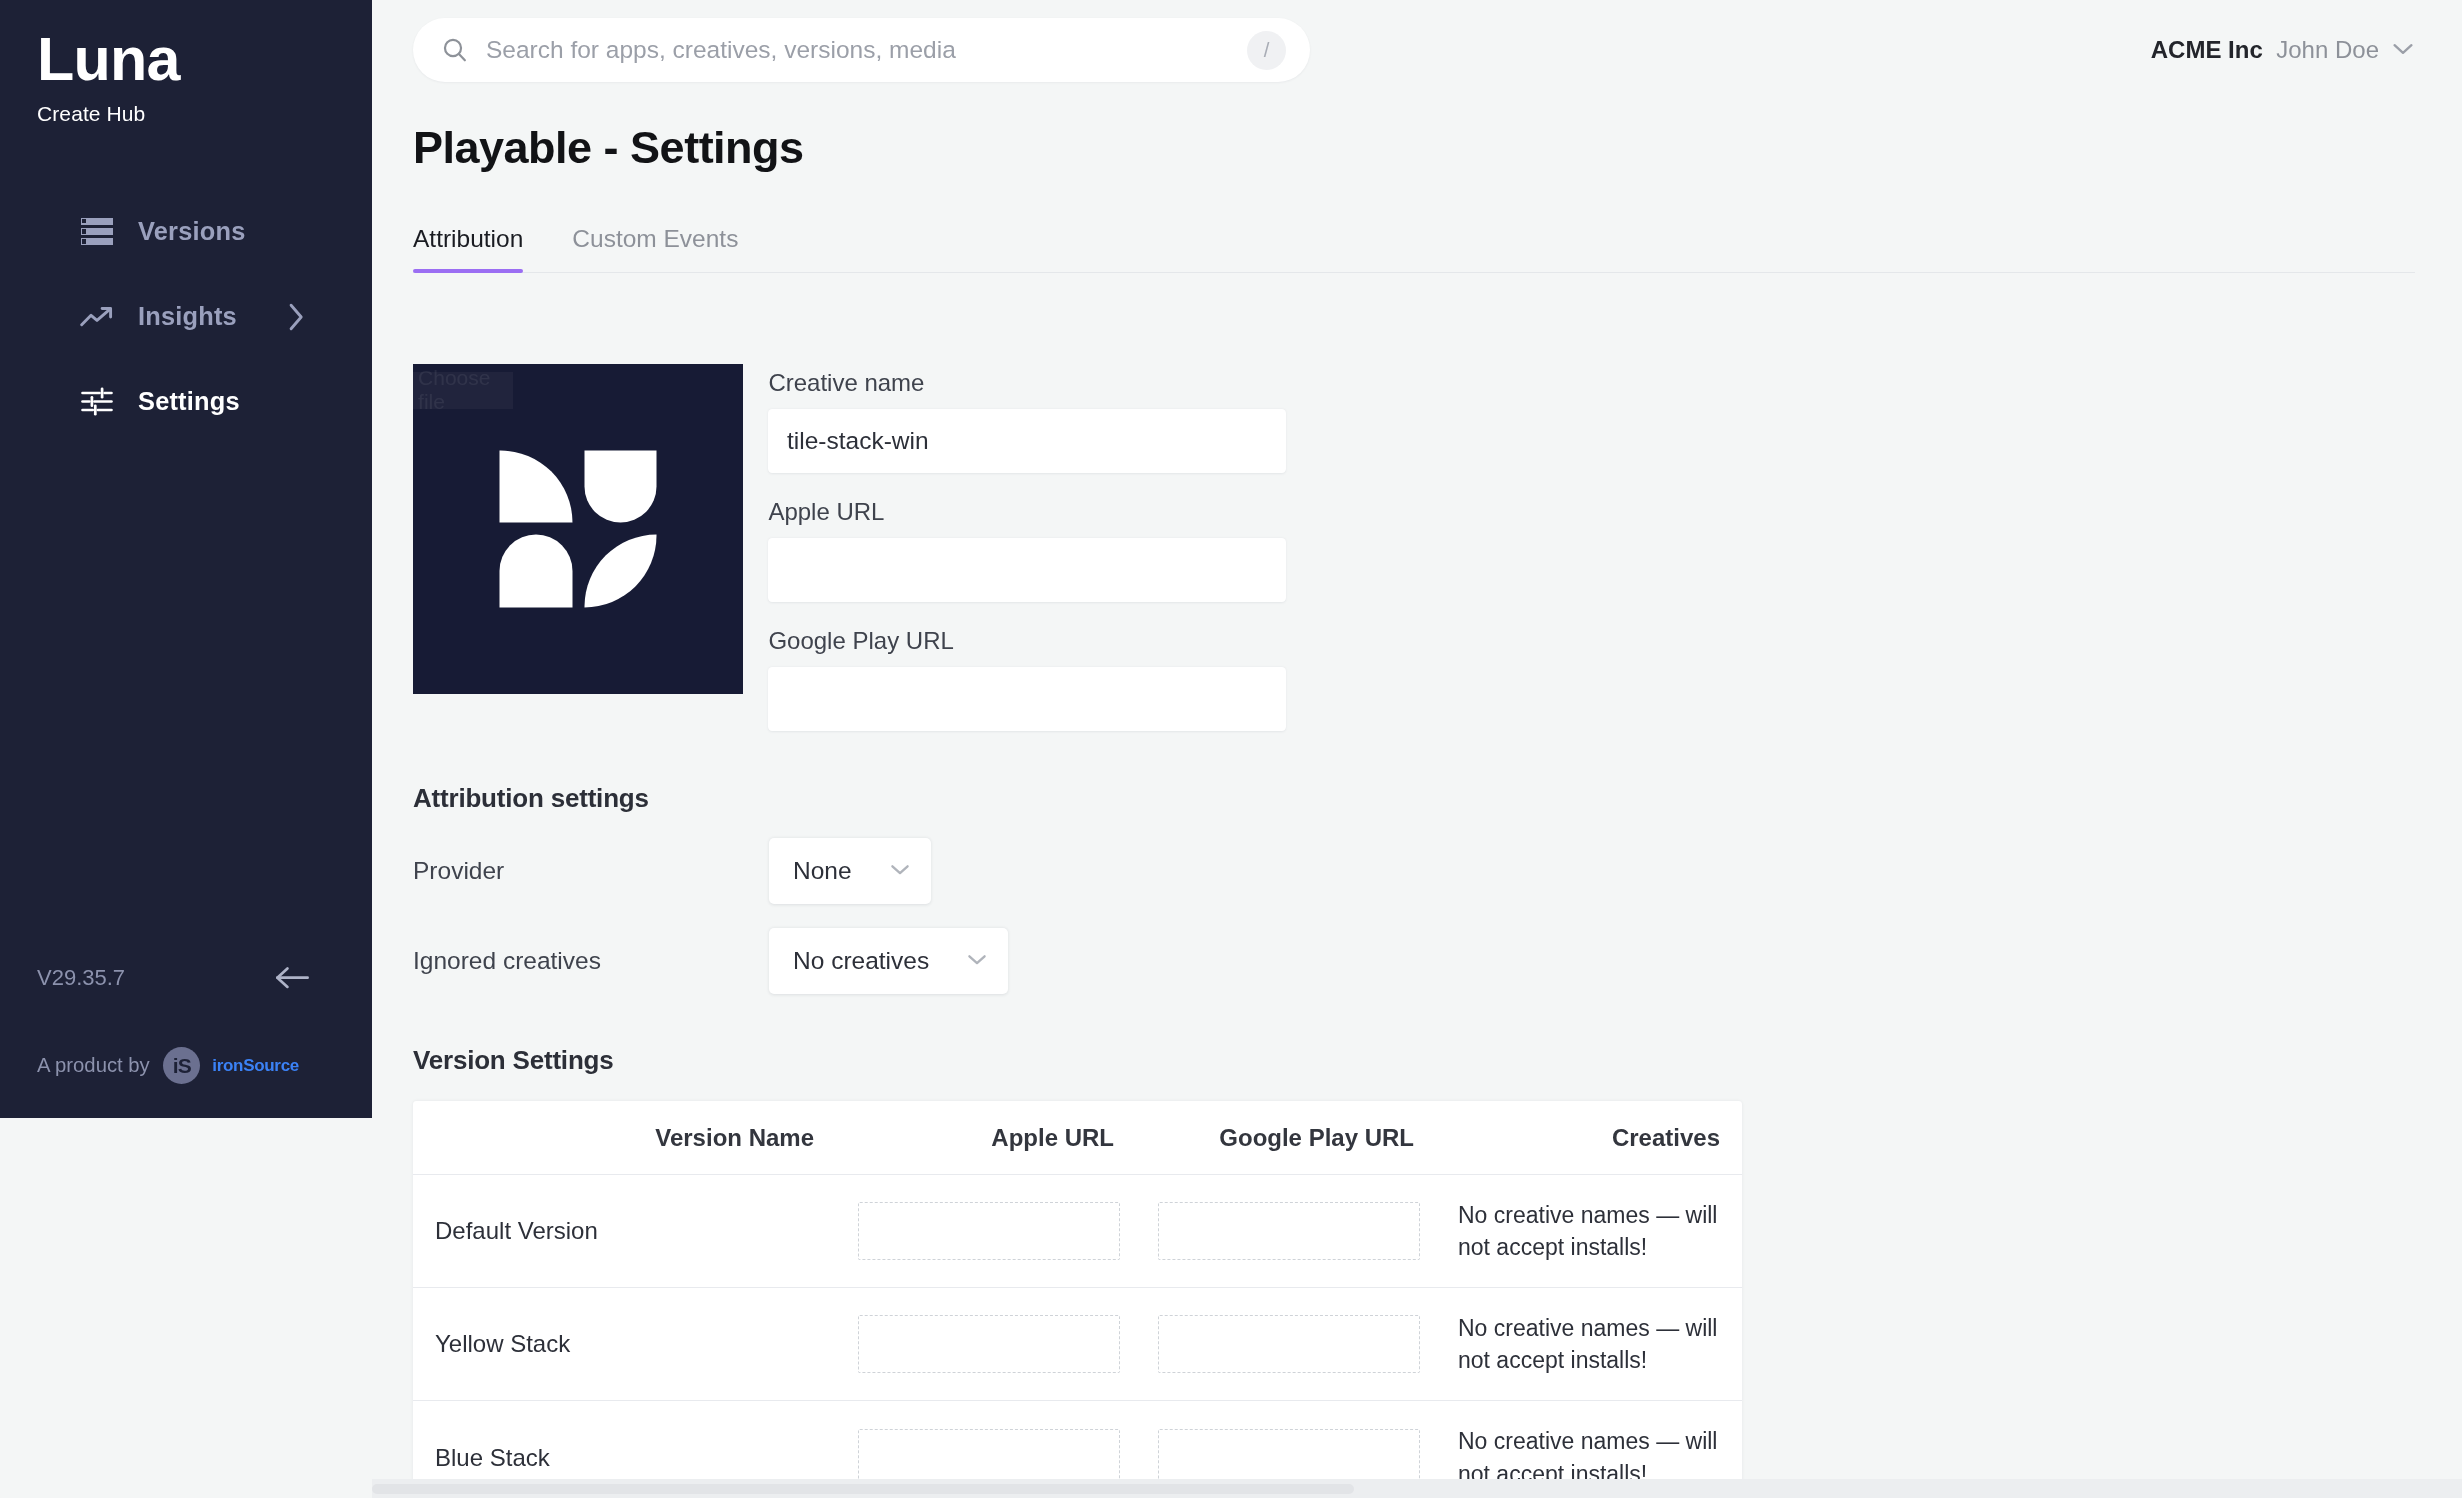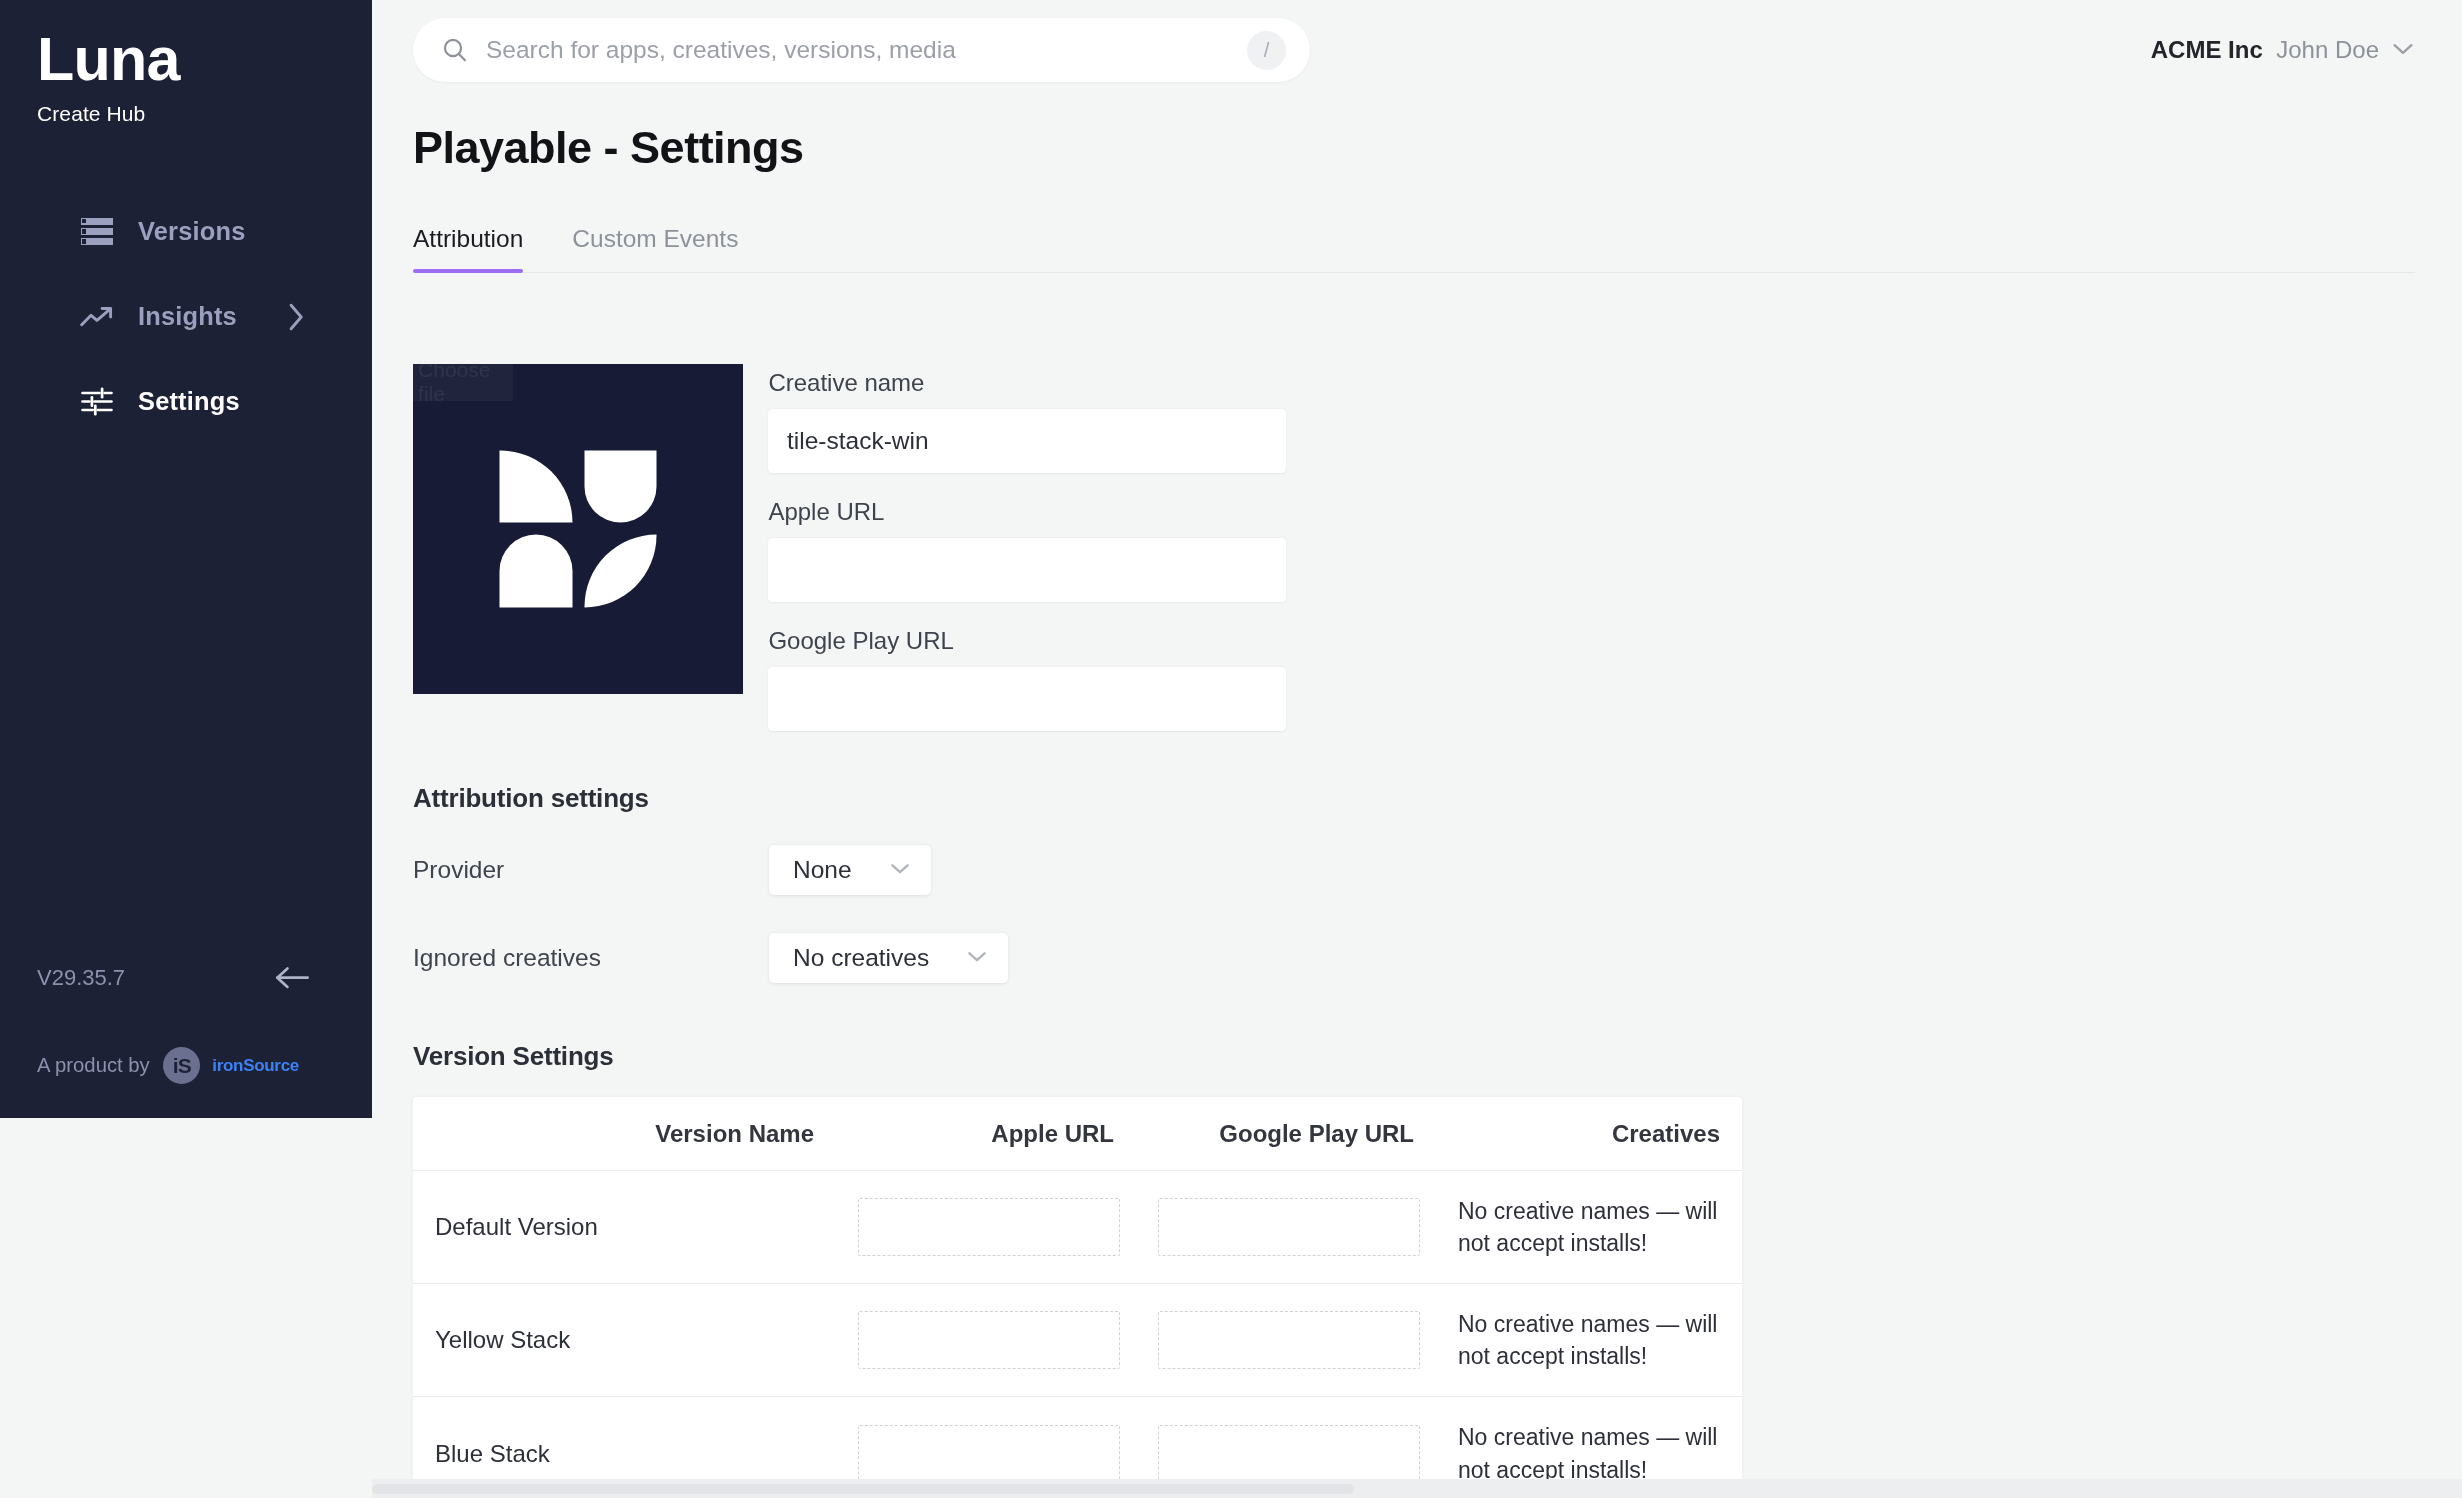--- a/index.html
+++ b/index.html
@@ -142,21 +142,21 @@
     height:4.2px; background:#9b6ef3; border-radius:2.5px;
   }
 
   
   .creative-block { display:flex; margin-top:91px; }
   .thumb {
     width:330px; height:330px; flex:0 0 330px;
     background:#171b35; position:relative; overflow:hidden;
   }
   .choose-file {
-    position:absolute; left:0; top:0;
+    position:absolute; left:0; top:8px;
     width:100px; height:37px;
     background:rgba(255,255,255,.045);
     color:rgba(255,255,255,.07);
     font-size:21px; display:flex; align-items:center;
     padding-left:5.1px; cursor:pointer;
   }
   .tile-logo {
     position:absolute; left:50%; top:50%;
     transform:translate(-50%,-50%);
     width:157px; height:157px;
@@ -185,21 +185,21 @@
     font-size:26px; font-weight:700; color:#2c2f38;
     margin-top:26px; letter-spacing:-0.2px;
   }
   .setting-row {
     display:flex; align-items:center;
     margin-top:24px; min-height:64px;
   }
   .setting-label { font-size:24.5px; color:#3f434d; width:356px; flex:0 0 356px; }
   .dropdown {
     background:#ffffff; border-radius:5.1px;
-    height:50px; display:inline-flex; align-items:center;
+    height:66px; display:inline-flex; align-items:center;
     padding:0 20.3px 0 24px; cursor:pointer;
     box-shadow:0 0.8px 3.4px rgba(20,25,50,.10);
     gap:20px;
   }
   .dropdown-value { font-size:24.5px; color:#2d3039; margin-right:17px; }
 
   
   .version-section-title {
     font-size:26px; font-weight:700; color:#2c2f38;
     margin-top:51px; letter-spacing:-0.2px;

